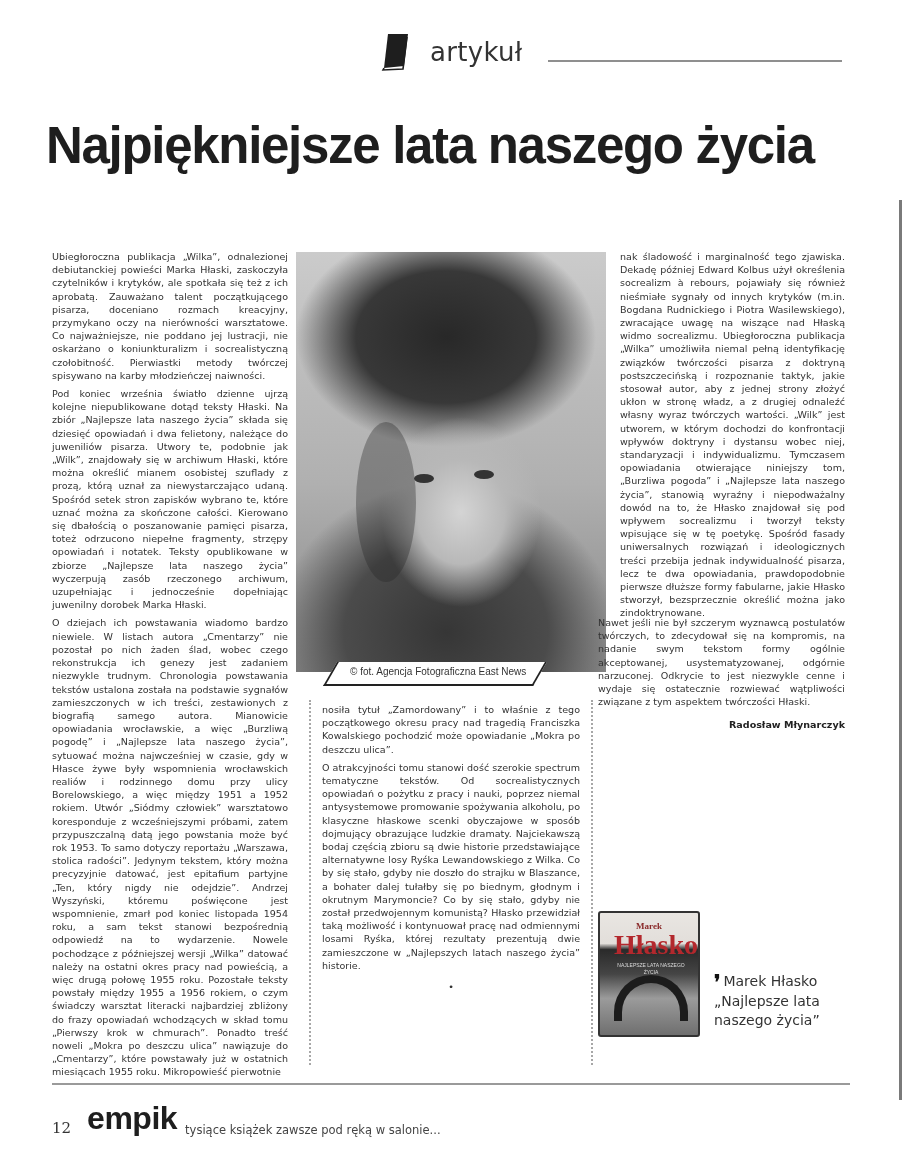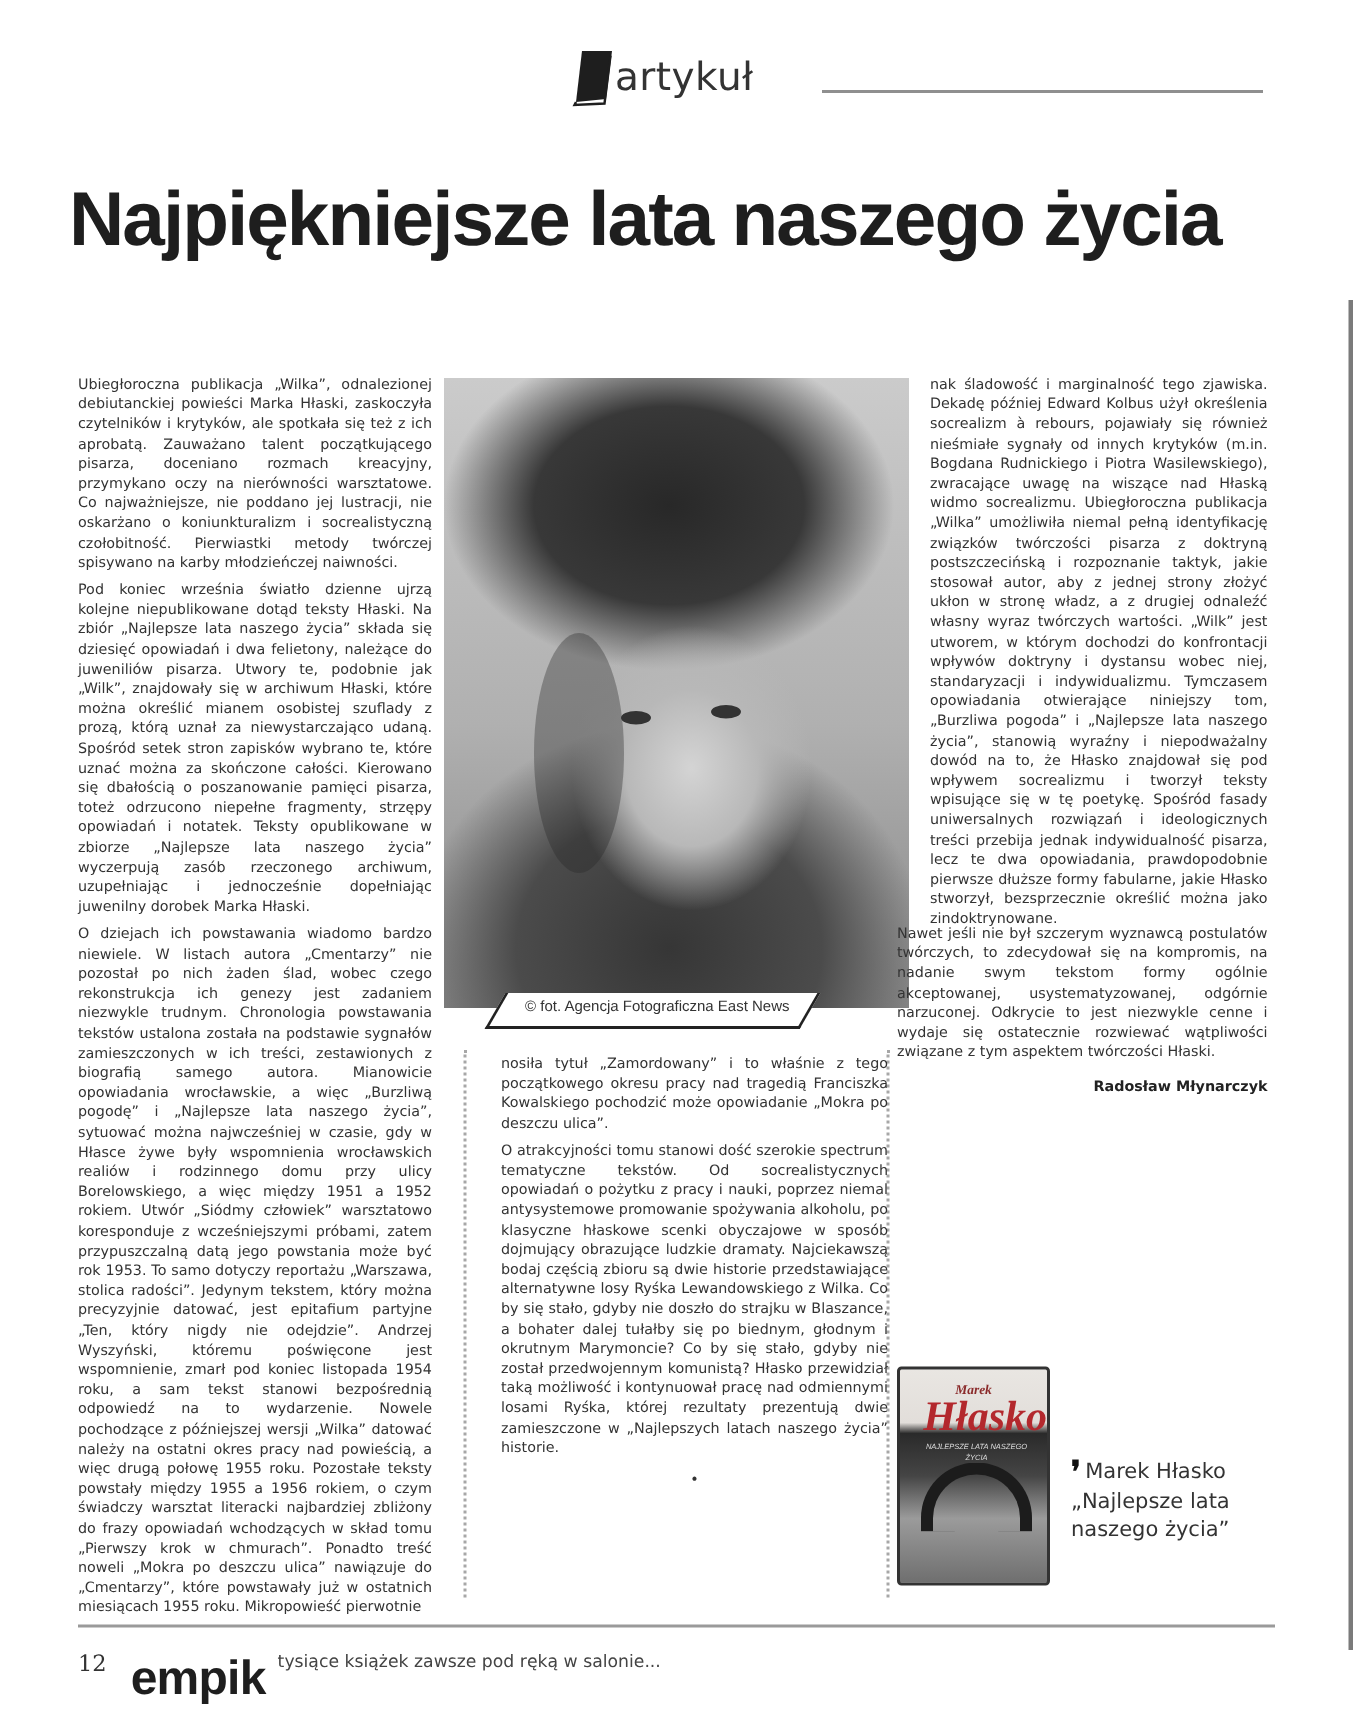--- a/index.html
+++ b/index.html
@@ -1,62 +1,62 @@
 <!DOCTYPE html>
 <html><head>
 <meta charset="utf-8">
 <style>
   * { box-sizing: border-box; margin: 0; padding: 0; }
   html, body { width: 902px; height: 1152px; background: #ffffff; overflow: hidden; }
   body { position: relative; font-family: "DejaVu Sans", sans-serif; color: #2a2a2a; }
 
-  .section-label { position: absolute; left: 380px; top: 32px; display: flex; align-items: center; gap: 0; }
+  .section-label { position: absolute; left: 380px; top: 32px; display: flex; align-items: center; gap: 20px; }
   .section-label .book-icon { width: 30px; height: 40px; }
   .section-label .label-text { font-family: "DejaVu Sans", sans-serif; font-size: 26px; color: #333; letter-spacing: 0.3px; }
   .header-rule-right { position: absolute; left: 548px; top: 60px; width: 294px; height: 2px; background: #8f8f8f; }
   .edge-bar { position: absolute; left: 899px; top: 200px; width: 3px; height: 900px; background: #7a7a7a; }
 
   .page-title { position: absolute; left: 46px; top: 116px; width: 820px; font-family: "Liberation Sans", sans-serif; font-weight: bold; font-size: 51px; letter-spacing: -1.3px; color: #1e1e1e; white-space: nowrap; }
 
   .col { position: absolute; font-family: "DejaVu Sans", sans-serif; font-size: 9.55px; line-height: 13.2px; color: #333; text-align: justify; hyphens: manual; }
   .col p { margin-bottom: 5px; }
   .col-left { left: 52px; top: 250px; width: 236px; }
-  .col-mid { left: 322px; top: 703px; width: 258px; margin-left: 12px; }
+  .col-mid { left: 322px; top: 703px; width: 258px; }
   .col-right-top { left: 620px; top: 250px; width: 225px; }
   .col-right-wide { left: 598px; top: 616px; width: 247px; }
   .col-right-wide .indent { padding-left: 22px; }
 
   .dotted-left { position: absolute; left: 309px; top: 700px; width: 0; height: 365px; border-left: 2px dotted #a7a7a7; }
   .dotted-right { position: absolute; left: 591px; top: 700px; width: 0; height: 365px; border-left: 2px dotted #a7a7a7; }
 
   .photo { position: absolute; left: 296px; top: 252px; width: 310px; height: 420px; overflow: hidden;
            background:
              radial-gradient(ellipse 80px 95px at 165px 260px, #d9d4cc 0%, #bdb7ad 55%, rgba(0,0,0,0) 100%),
              radial-gradient(ellipse 150px 110px at 150px 85px, #2b2724 0%, #3c3733 60%, rgba(0,0,0,0) 100%),
              radial-gradient(ellipse 170px 150px at 150px 380px, #3a3531 0%, #514a44 60%, rgba(0,0,0,0) 100%),
              linear-gradient(180deg, #cfcac3 0%, #b5afa7 55%, #8d867e 100%);
            filter: grayscale(1); }
   .photo .eye { position: absolute; width: 20px; height: 9px; border-radius: 50%; background: #333; }
   .photo .face-shadow { position: absolute; left: 60px; top: 170px; width: 60px; height: 160px; background: rgba(40,36,32,0.35); border-radius: 50%; }
   .photo-caption { position: absolute; left: 330px; top: 662px; width: 210px; height: 24px; background: #fff;
                    transform: skewX(-30deg); border: 2px solid #222; border-top: none; }
   .photo-caption-text { position: absolute; left: 350px; top: 666px; width: 200px; font-family: "Liberation Sans", sans-serif; font-size: 10px; color: #333; white-space: nowrap; }
 
-  .book-cover { position: absolute; left: 598px; top: 911px; width: 102px; height: 146px; border: 2px solid #333; border-radius: 3px;
-                background: linear-gradient(180deg, #e9e6e2 0%, #e2deda 25%, #2a2a2a 30%, #454545 50%, #9b9b9b 70%, #6f6f6f 100%); overflow: hidden; font-style: italic; }
+  .book-cover { position: absolute; left: 598px; top: 911px; width: 102px; height: 126px; border: 2px solid #333; border-radius: 3px;
+                background: linear-gradient(180deg, #e9e6e2 0%, #e2deda 25%, #2a2a2a 30%, #454545 50%, #9b9b9b 70%, #6f6f6f 100%); overflow: hidden; }
   .book-cover .cover-author { position: absolute; left: 0; top: 8px; width: 100%; text-align: center; font-family: "Liberation Serif", serif; font-size: 9px; font-weight: bold; color: #8a2a2a; }
   .book-cover .cover-surname { position: absolute; left: 0; top: 16px; width: 100%; text-align: right; font-family: "Liberation Serif", serif; font-size: 28px; font-weight: bold; color: #b3282d; }
   .book-cover .cover-subtitle { position: absolute; left: 14px; top: 49px; width: 74px; text-align: center; font-family: "Liberation Sans", sans-serif; font-size: 5px; color: #ddd; line-height: 7px; }
   .book-cover .bridge-arch { position: absolute; left: 14px; top: 62px; width: 74px; height: 46px; border: 8px solid #1c1c1c; border-bottom: none; border-radius: 40px 40px 0 0; }
 
   .book-caption { position: absolute; left: 714px; top: 972px; font-family: "DejaVu Sans", sans-serif; font-size: 14px; line-height: 19px; color: #333; }
   .book-caption .quote-mark { font-weight: bold; font-family: "Liberation Serif", serif; font-size: 20px; color: #111; margin-right: 3px; vertical-align: -3px; }
 
   .footer-rule { position: absolute; left: 52px; top: 1083px; width: 798px; height: 2px; background: #9a9a9a; }
-  .footer { position: absolute; left: 52px; top: 1100px; display: flex; align-items: flex-start; gap: 16px; }
+  .footer { position: absolute; left: 52px; top: 1100px; display: flex; align-items: flex-end; gap: 16px; }
   .footer .page-number { font-family: "DejaVu Serif", serif; font-size: 15px; color: #333; }
   .footer .brand { font-family: "Liberation Sans", sans-serif; font-weight: bold; font-size: 32px; letter-spacing: -0.5px; color: #1e1e1e; }
   .footer .tagline { font-family: "DejaVu Sans", sans-serif; font-size: 11.5px; color: #444; margin-left: -8px; }
 
   .signature { text-align: right; font-weight: bold; color: #222; margin-top: 10px; }
 </style>
 </head>
 <body>
 
 <div class="section-label">

